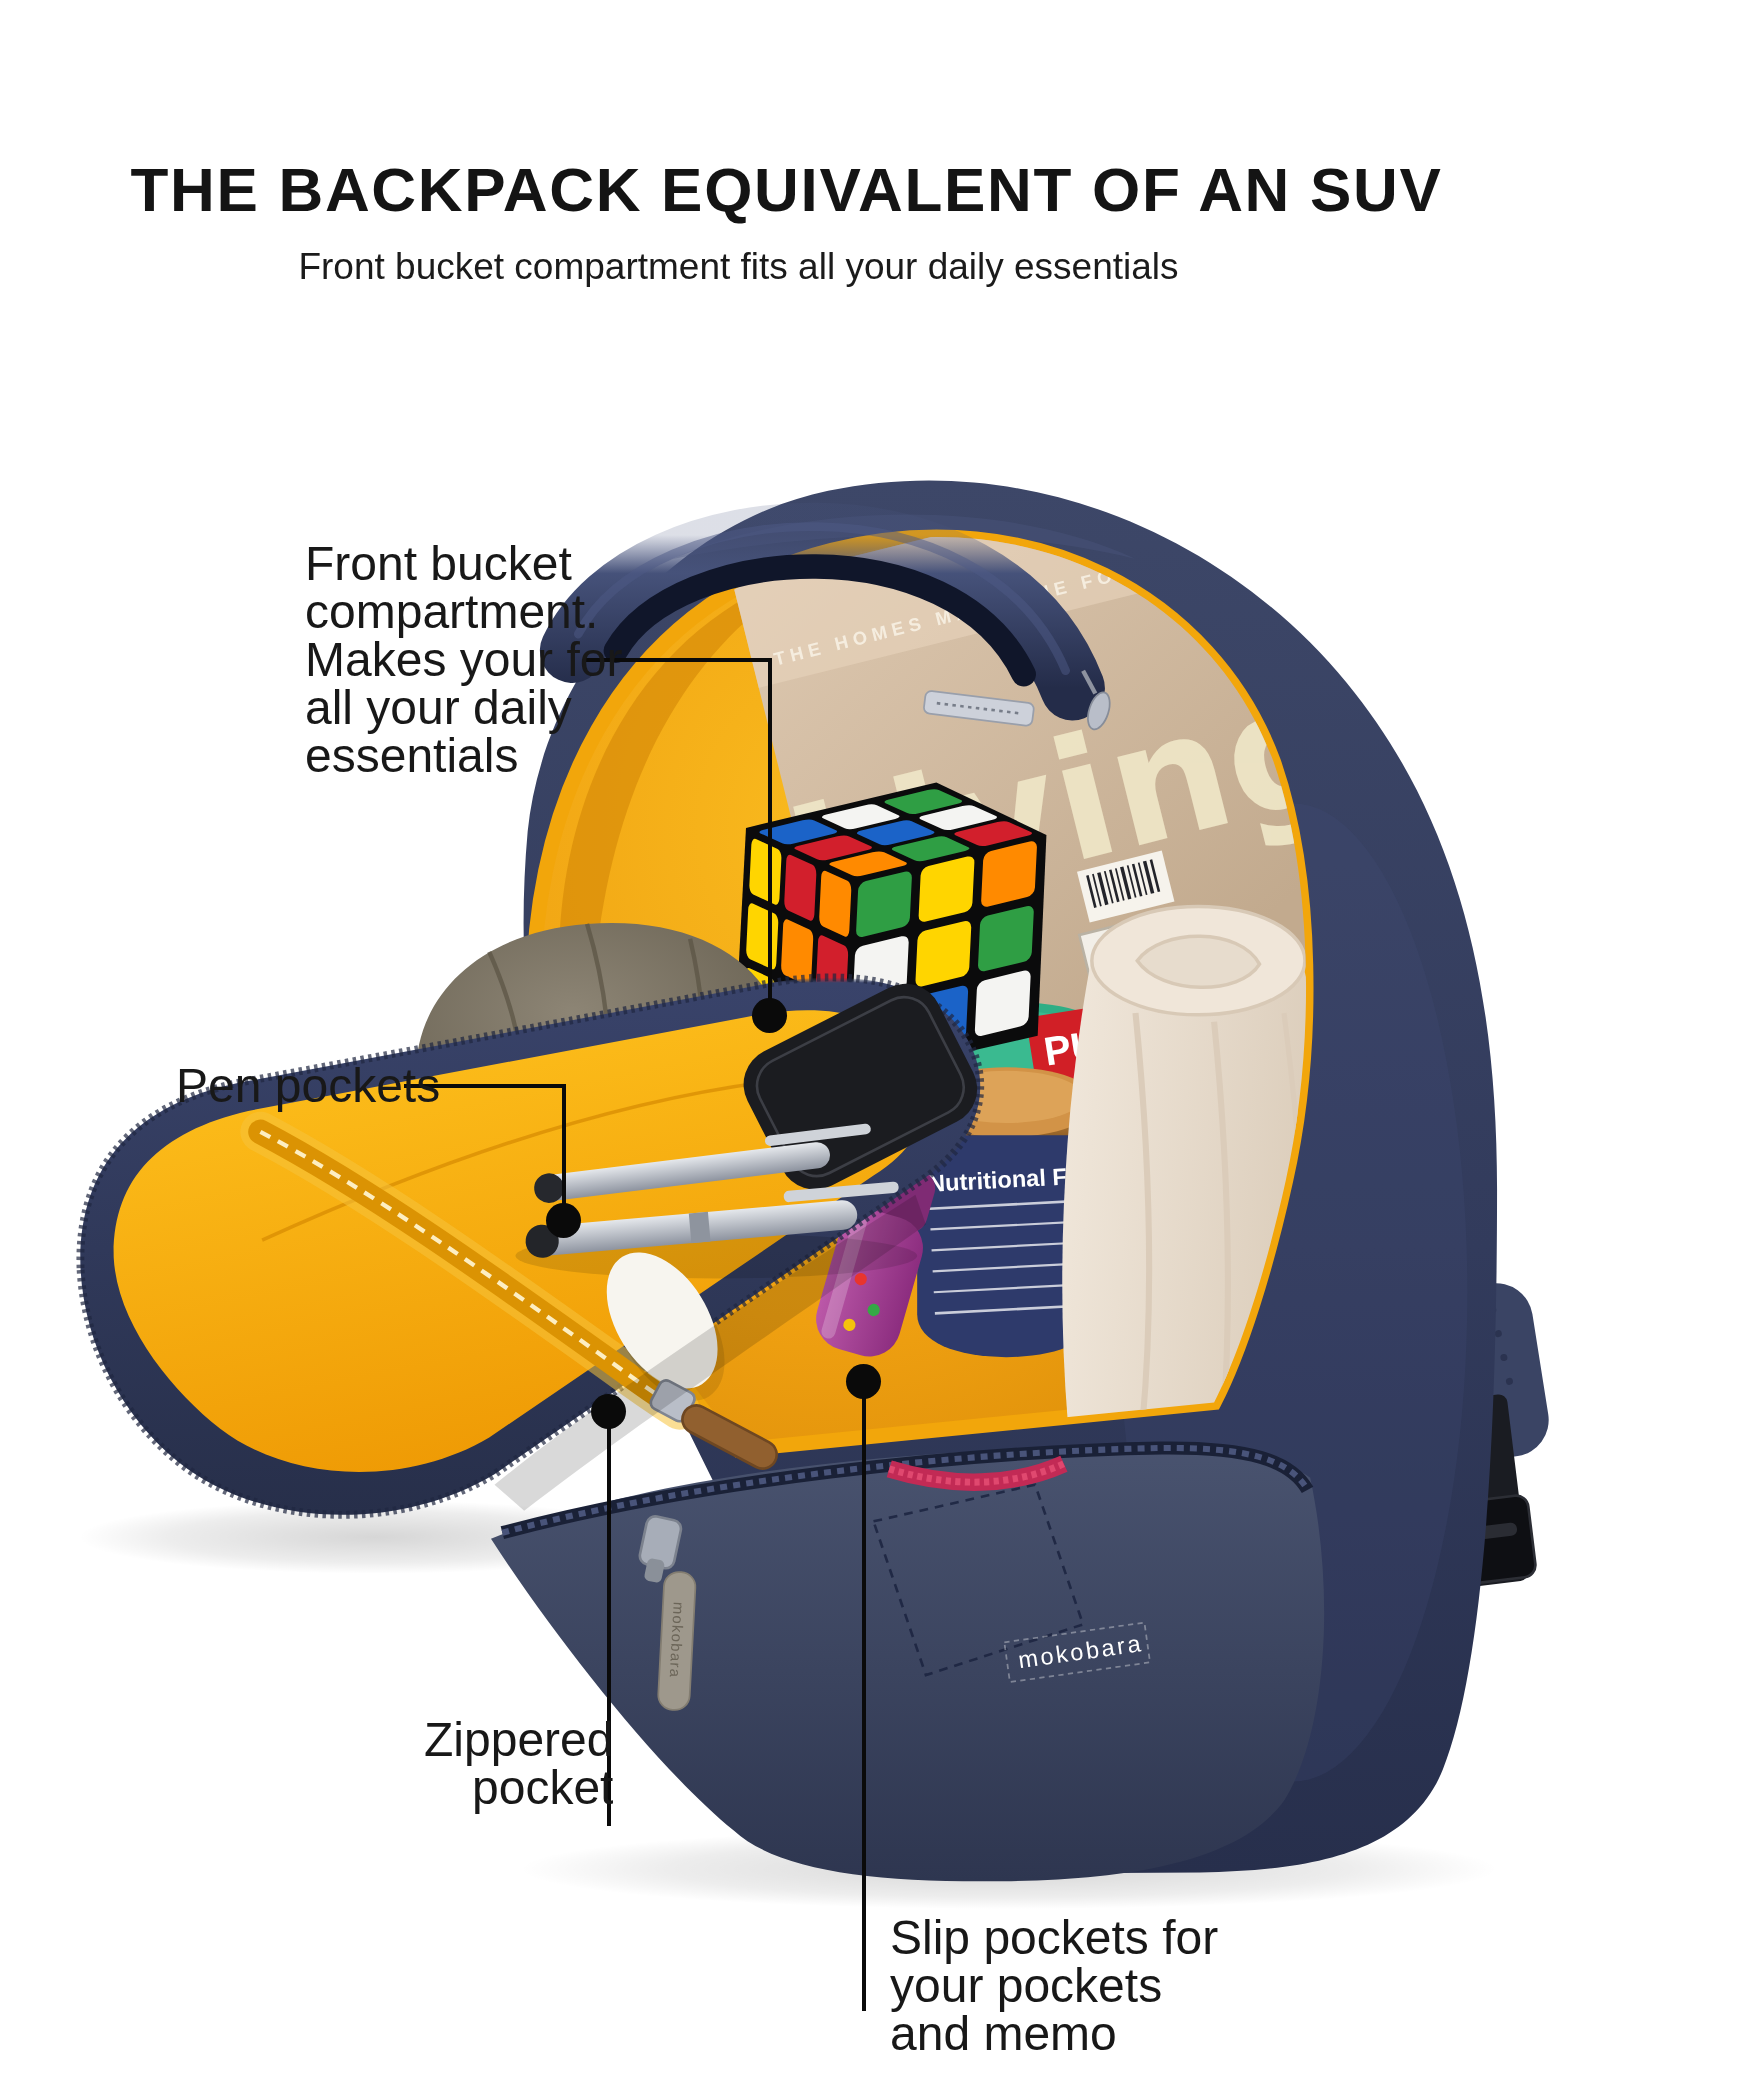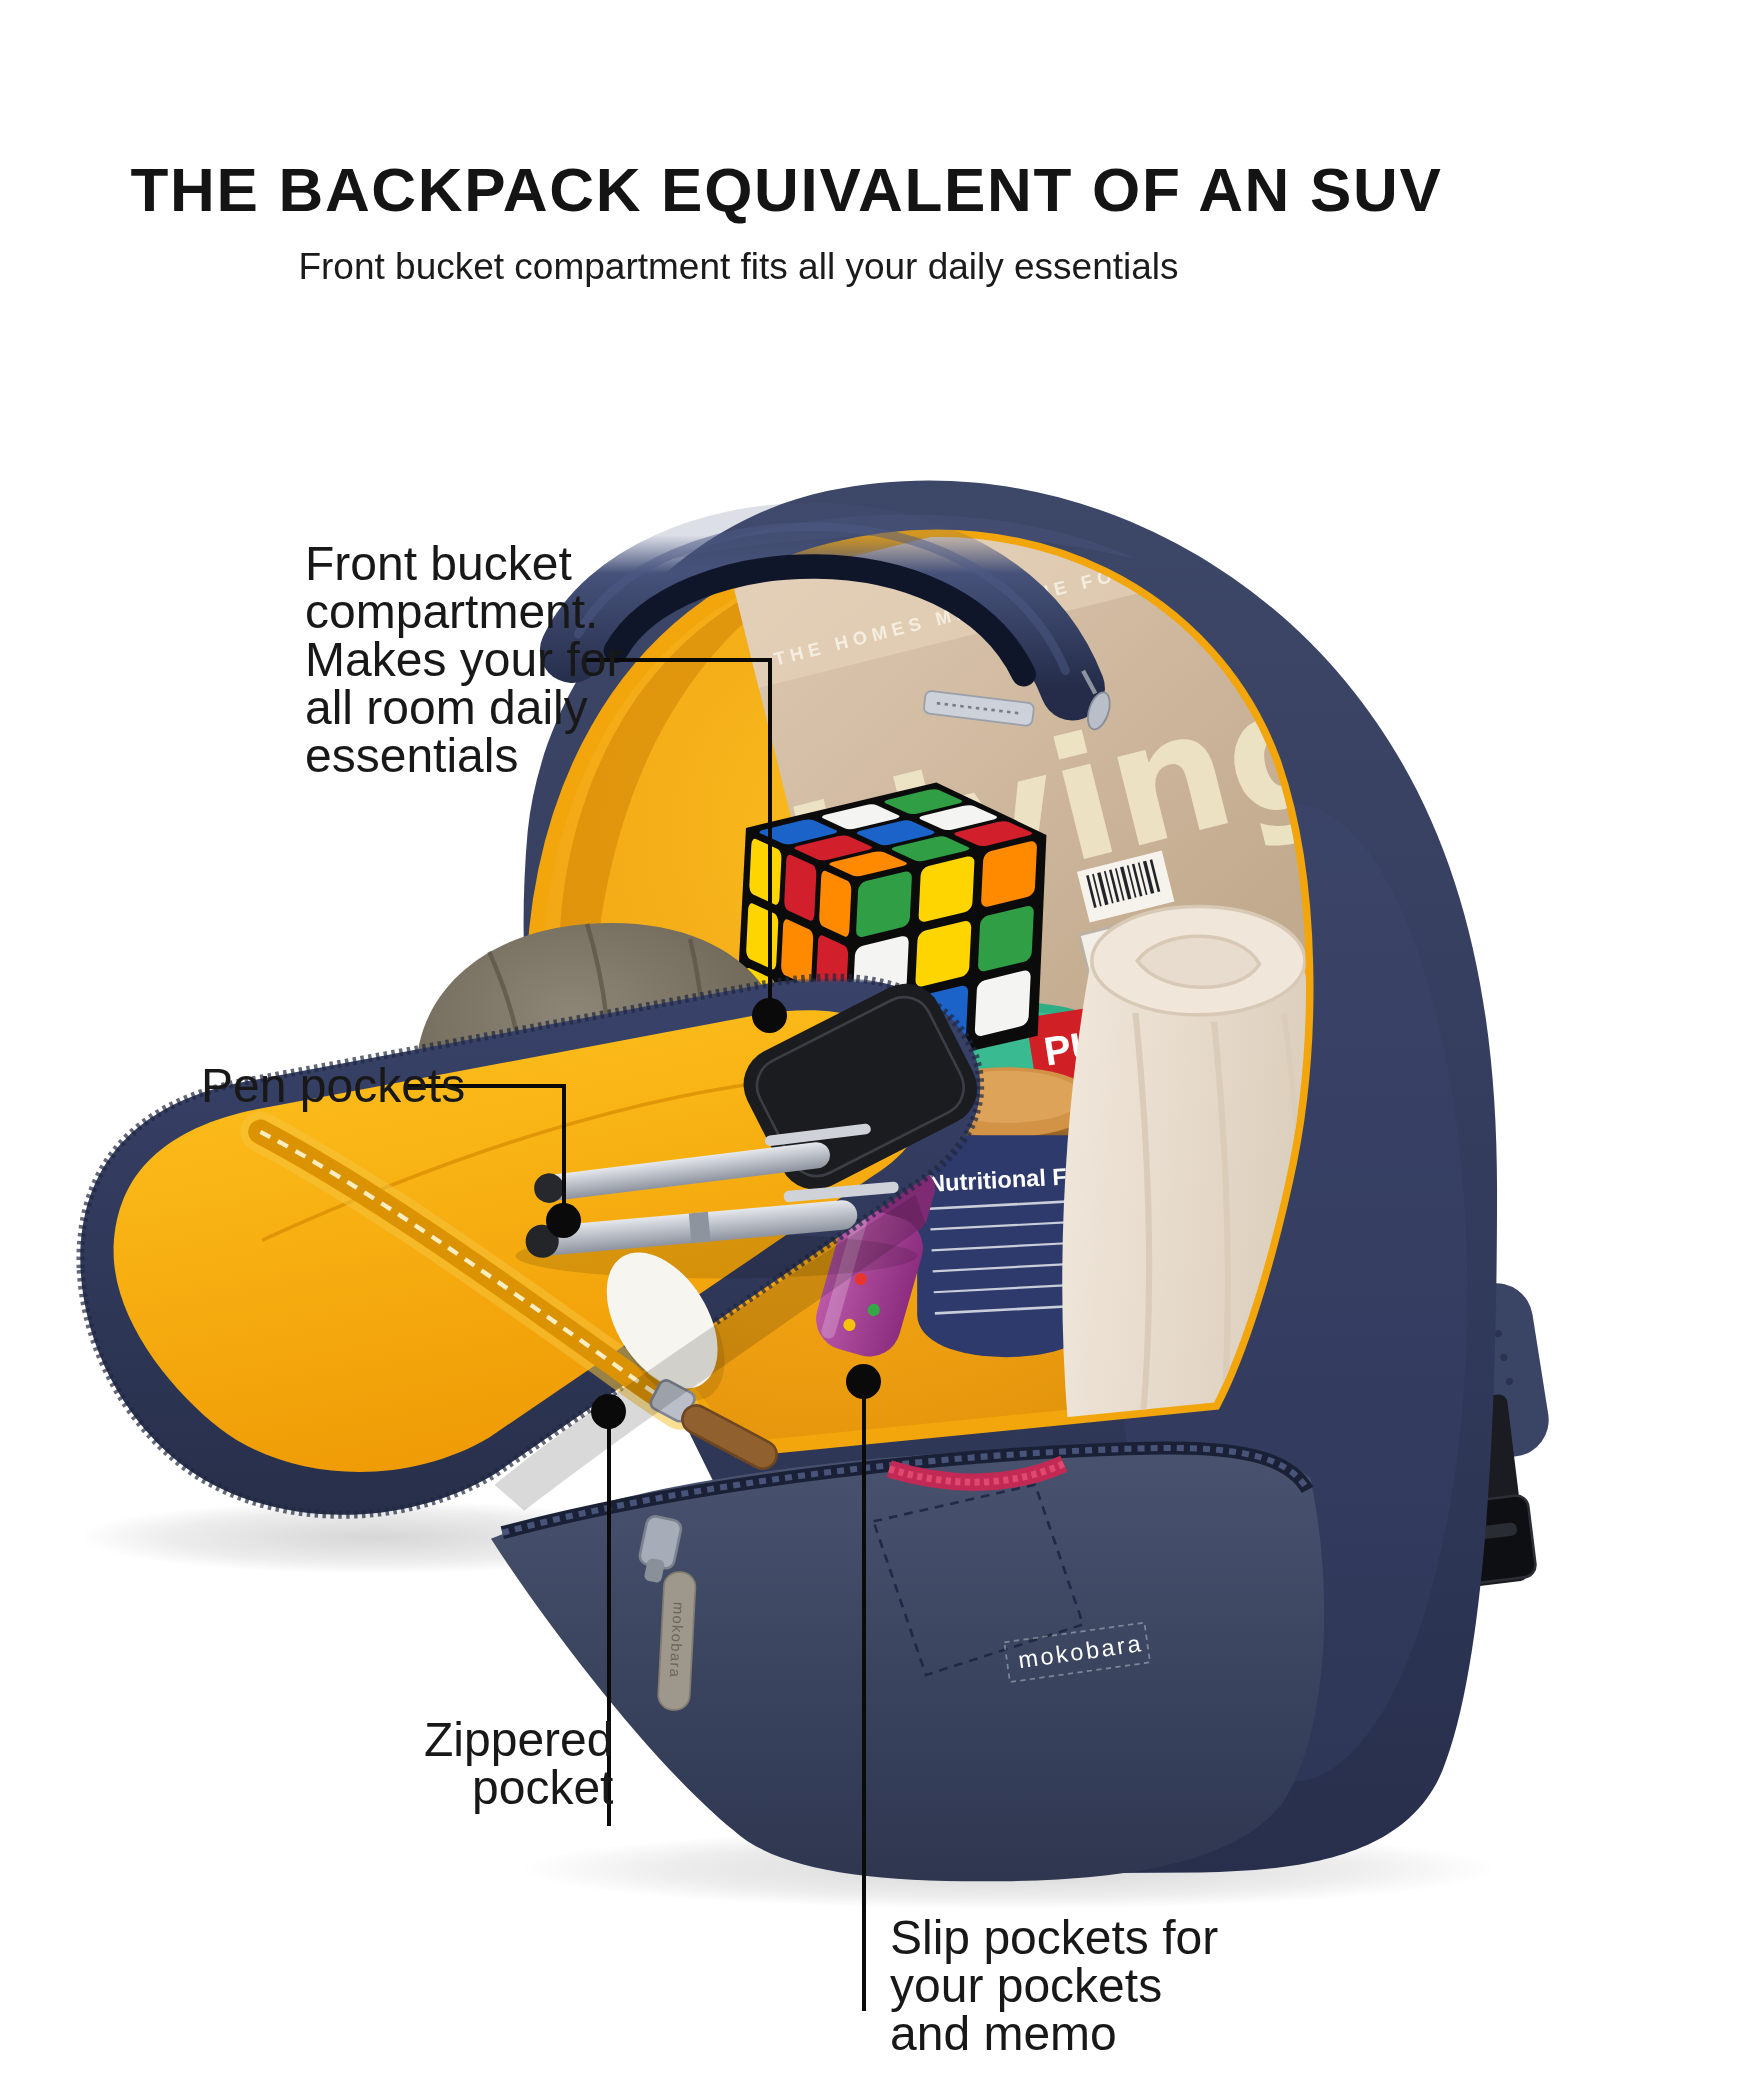--- a/index.html
+++ b/index.html
@@ -355,25 +355,25 @@
   <div class="lead" style="left:607px;top:1410px;width:3.5px;height:416px;"></div>
   <div class="dot" style="left:591px;top:1394px;"></div>
 
   <div class="lead" style="left:862px;top:1380px;width:3.5px;height:631px;"></div>
   <div class="dot" style="left:846px;top:1364px;"></div>
 
   <div class="callout" style="left:305px;top:540px;">
     <div>Front bucket</div>
     <div>compartment.</div>
     <div>Makes your for</div>
-    <div>all room daily</div>
+    <div>all your daily</div>
     <div>essentials</div>
   </div>
 
-  <div class="callout" style="left:176px;top:1062px;margin-left:25px;">
+  <div class="callout" style="left:176px;top:1062px;">
     <div>Pen pockets</div>
   </div>
 
   <div class="callout" style="left:424px;top:1716px;text-align:right;">
     <div>Zippered</div>
     <div>pocket</div>
   </div>
 
   <div class="callout" style="left:890px;top:1894px;margin-top:20px;">
     <div>Slip pockets for</div>

